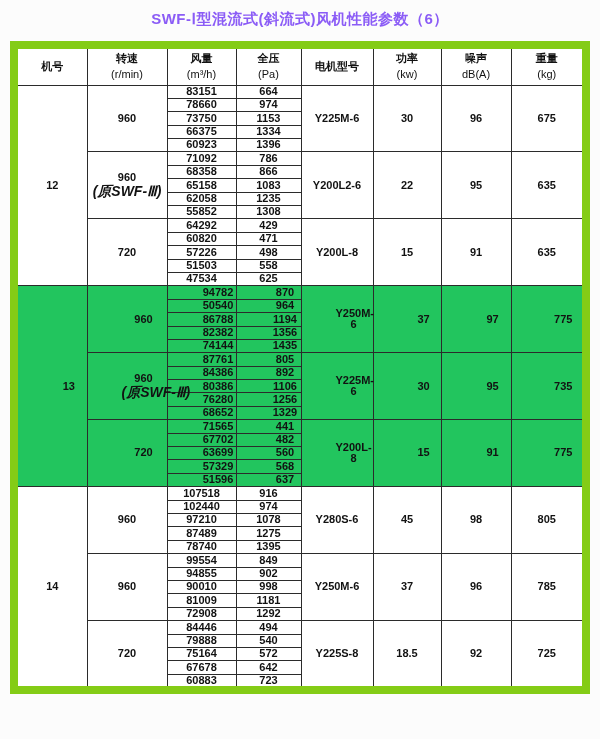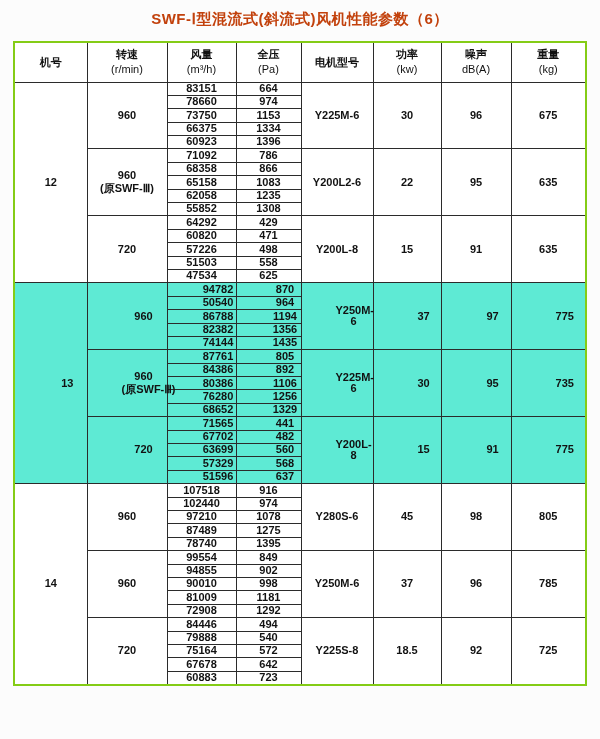--- a/index.html
+++ b/index.html
@@ -10,28 +10,28 @@
     font-family: "Liberation Sans", sans-serif;
     color: #111;
   }
   .page { width: 600px; height: 739px; overflow: hidden; }
   .title {
     margin: 10px 0 8px 0;
     text-align: center;
     font-size: 15px;
     font-weight: bold;
     letter-spacing: 0.5px;
-    color: #c2410c;
+    color: #8b5cf6;
   }
   table.spec-table {
     border-collapse: collapse;
     table-layout: fixed;
     width: 572px;
     margin: 12px auto;
-    border: 2px solid #84cc16;
+    border: 8px solid #84cc16;
   }
   .spec-table th, .spec-table td {
     border: 1px solid #2b2b2b;
     text-align: center;
     vertical-align: middle;
     padding: 0 1px;
     color: #121212;
     background: #fff;
   }
   .spec-table th {
@@ -39,23 +39,23 @@
     font-size: 11px;
     font-weight: bold;
     line-height: 1.4;
   }
   .spec-table td {
     height: 13.4px;
     font-size: 11px;
     font-weight: bold;
     line-height: 1.05;
   }
-  .spec-table td.shaded, .spec-table th.shaded { background: #5eead4; padding-left: 34px; }
+  .spec-table td.shaded, .spec-table th.shaded { background: #22c55e; padding-left: 34px; }
   .hdr-sub { font-weight: normal; }
-  .speed-note { display: block; font-size: 11px; margin-top: 1px; white-space: nowrap; }
+  .speed-note { display: block; font-size: 14px; margin-top: 1px; white-space: nowrap; font-style: italic; }
 </style>
 </head>
 <body>
 
 <div class="page">
   <h1 class="title">SWF-Ⅰ型混流式(斜流式)风机性能参数（6）</h1>
 
   <table class="spec-table">
     <colgroup>
         <col style="width: 73px;">

